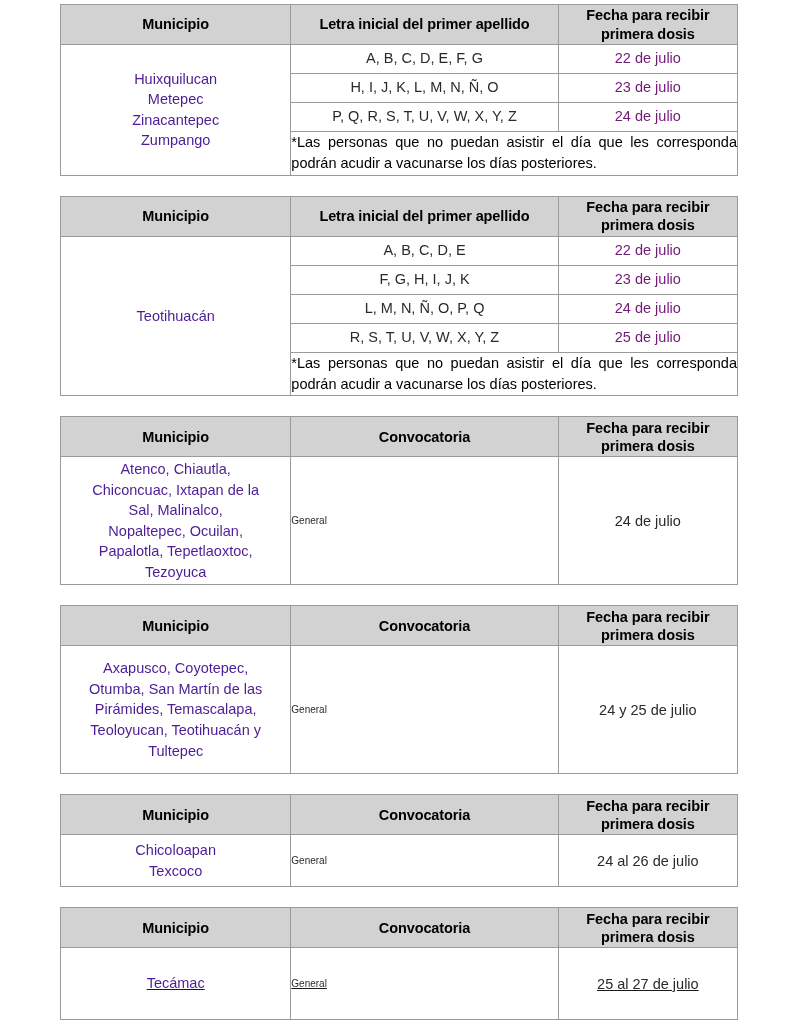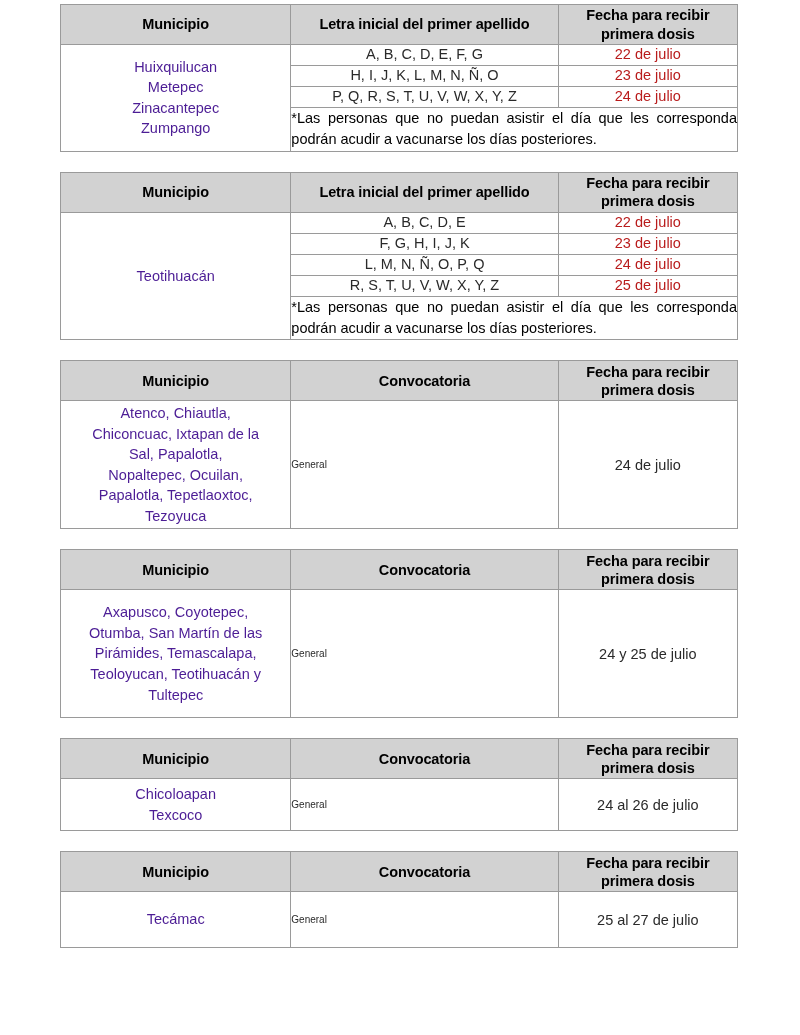--- a/index.html
+++ b/index.html
@@ -75,22 +75,22 @@
     padding: 2px 6px;
     color: #2a2a2a;
     height: 14px;
     box-sizing: border-box;
   }
   td.date {
     text-align: center;
     font-size: 14.5px;
     line-height: 1.35;
     padding: 2px 6px;
-    color: #b91c1c;
-    height: 21px;
+    color: #701a75;
+    height: 29px;
     box-sizing: border-box;
   }
   td.note {
     text-align: justify;
     text-align-last: left;
     font-size: 14.5px;
     line-height: 1.47;
     padding: 4px 8px 6px 8px;
     color: #000000;
   }
@@ -110,21 +110,21 @@
     color: #2a2a2a;
   }
   td.mun-top {
     vertical-align: top;
     padding-top: 8px;
     margin-left: 22px;
   }
   .mun-line { display: block; }
   .body-row-tall { height: 128px; }
   .body-row-short { height: 52px; }
-  .body-row-xshort { height: 56px; }
+  .body-row-xshort { height: 72px; text-decoration: underline; }
 </style>
 </head>
 <body>
 
 <div class="page">
   <div class="doc">
 
     <table class="sched">
       <colgroup>
           <col class="c-mun">
@@ -222,21 +222,21 @@
             <span class="hdr-date-line1">Fecha para recibir</span>
             <span class="hdr-date-line2">primera dosis</span>
           </th>
         </tr>
       </thead>
       <tbody>
         <tr class="body-row-tall">
           <td class="mun-cell mun-top">
             <span class="mun-line">Atenco, Chiautla,</span>
             <span class="mun-line">Chiconcuac, Ixtapan de la</span>
-            <span class="mun-line">Sal, Papalotla,</span>
+            <span class="mun-line">Sal, Malinalco,</span>
             <span class="mun-line">Nopaltepec, Ocuilan,</span>
             <span class="mun-line">Papalotla, Tepetlaoxtoc,</span>
             <span class="mun-line">Tezoyuca</span>
           </td>
           <td class="conv">General</td>
           <td class="conv-date">24 de julio</td>
         </tr>
       </tbody>
     </table>
 

